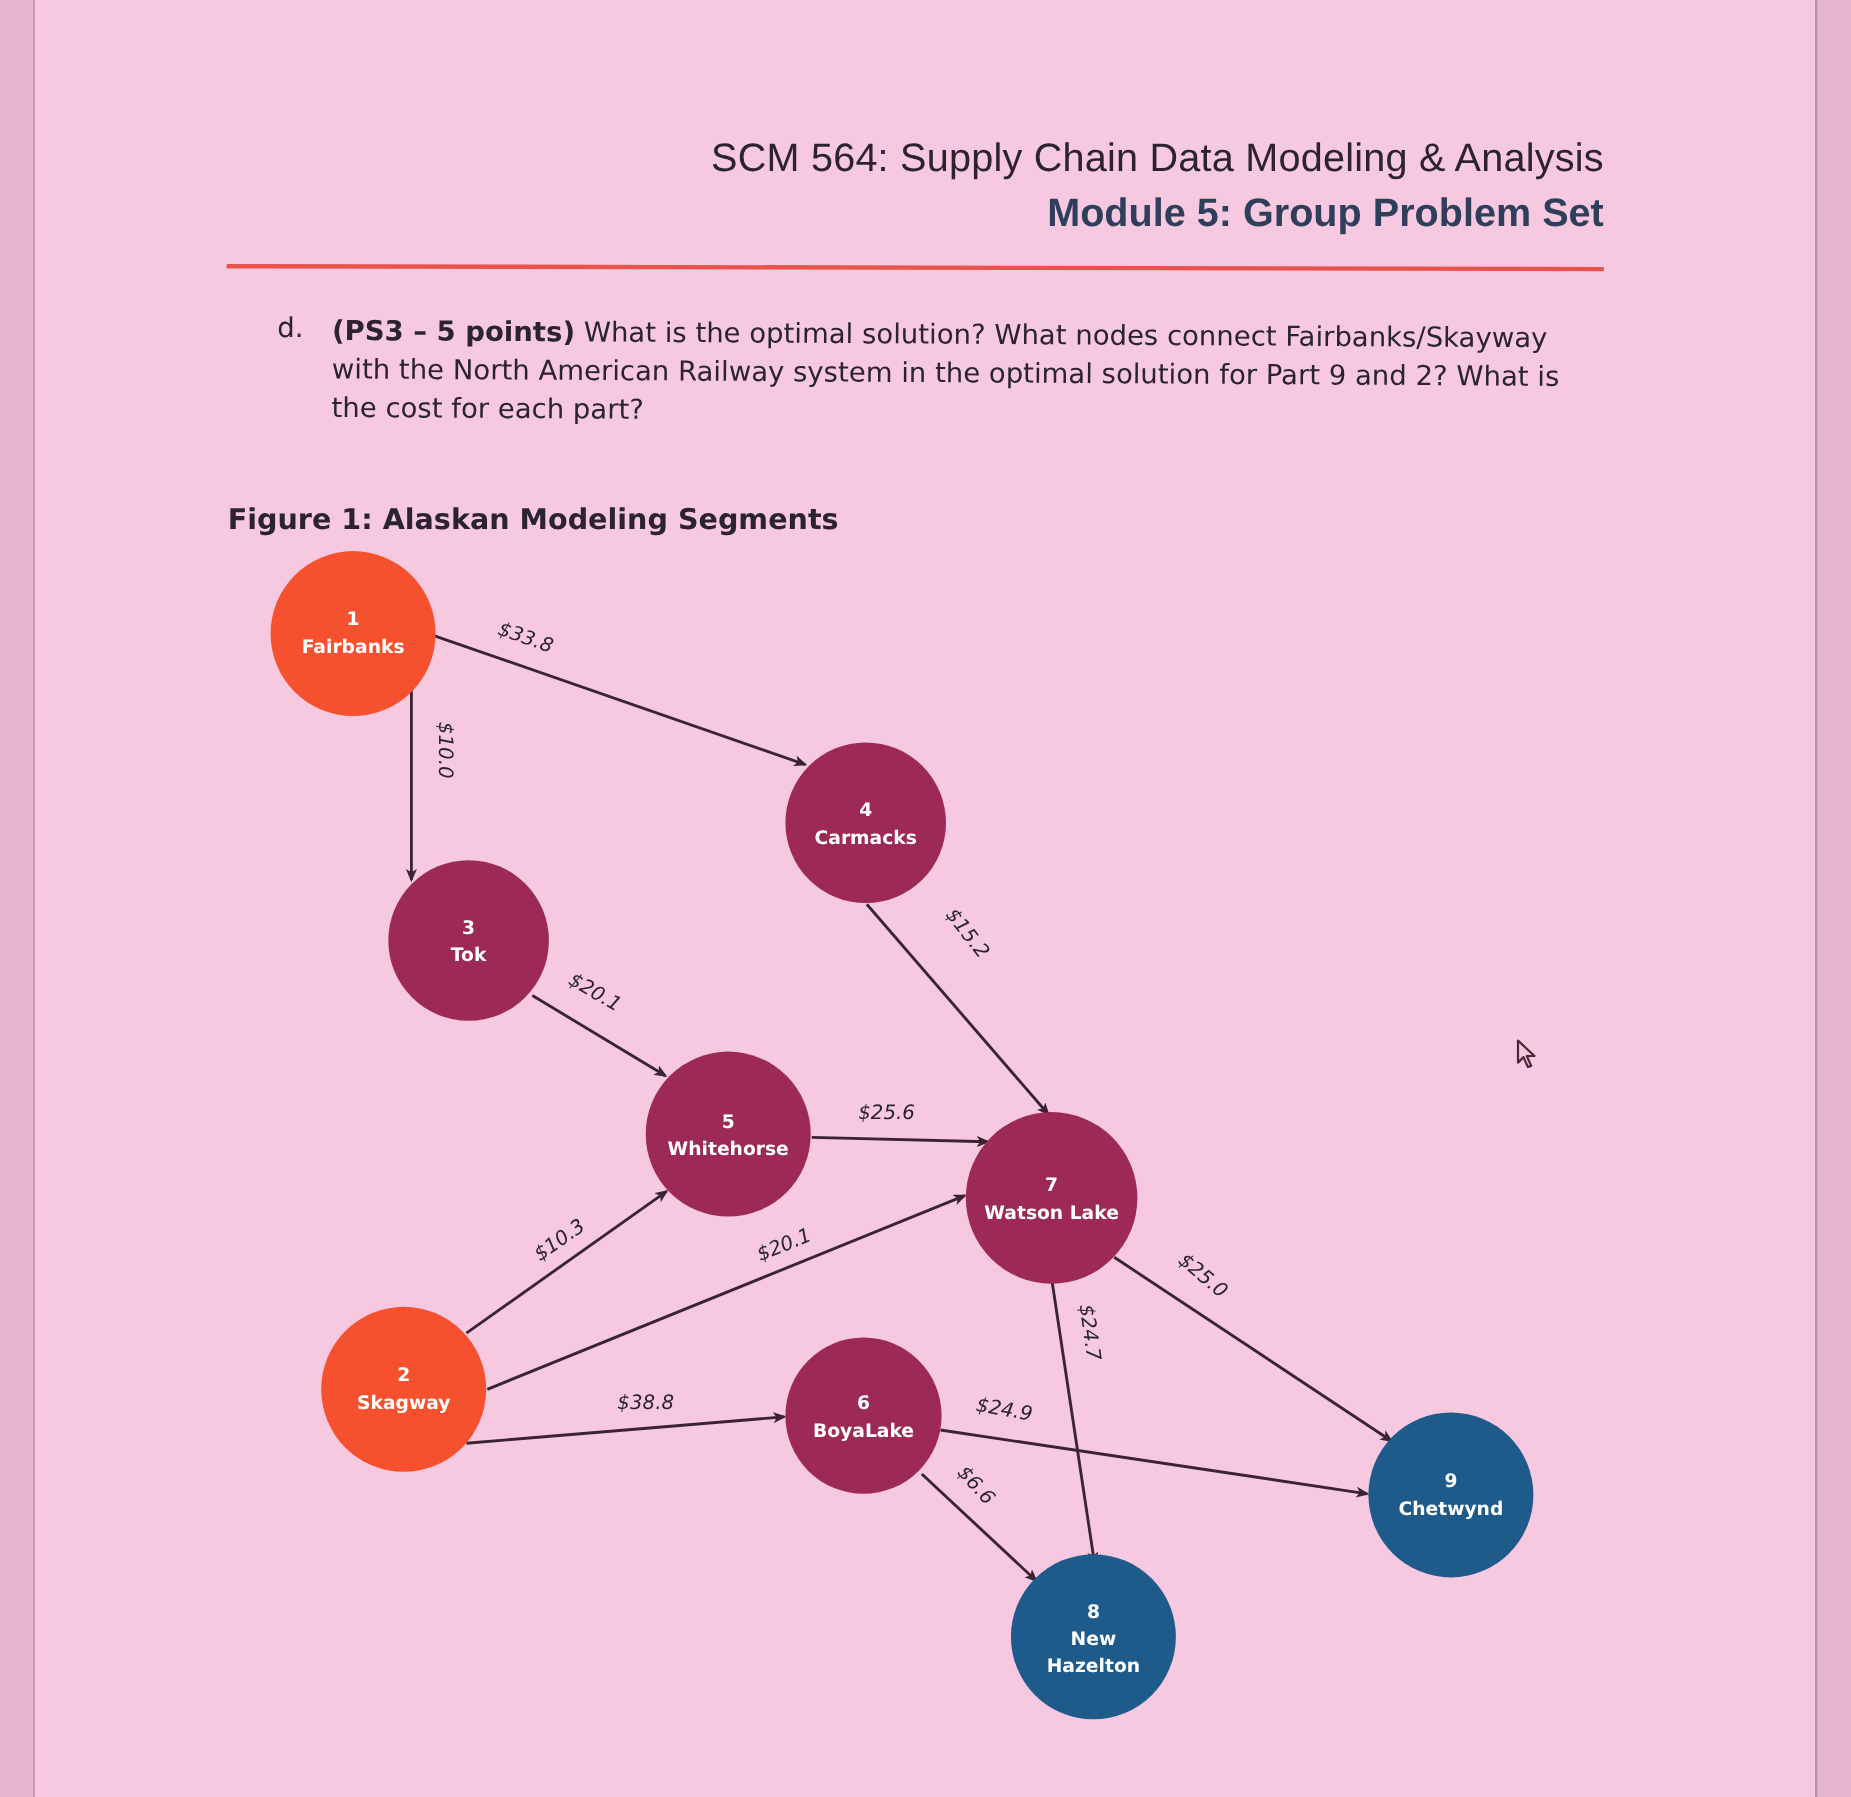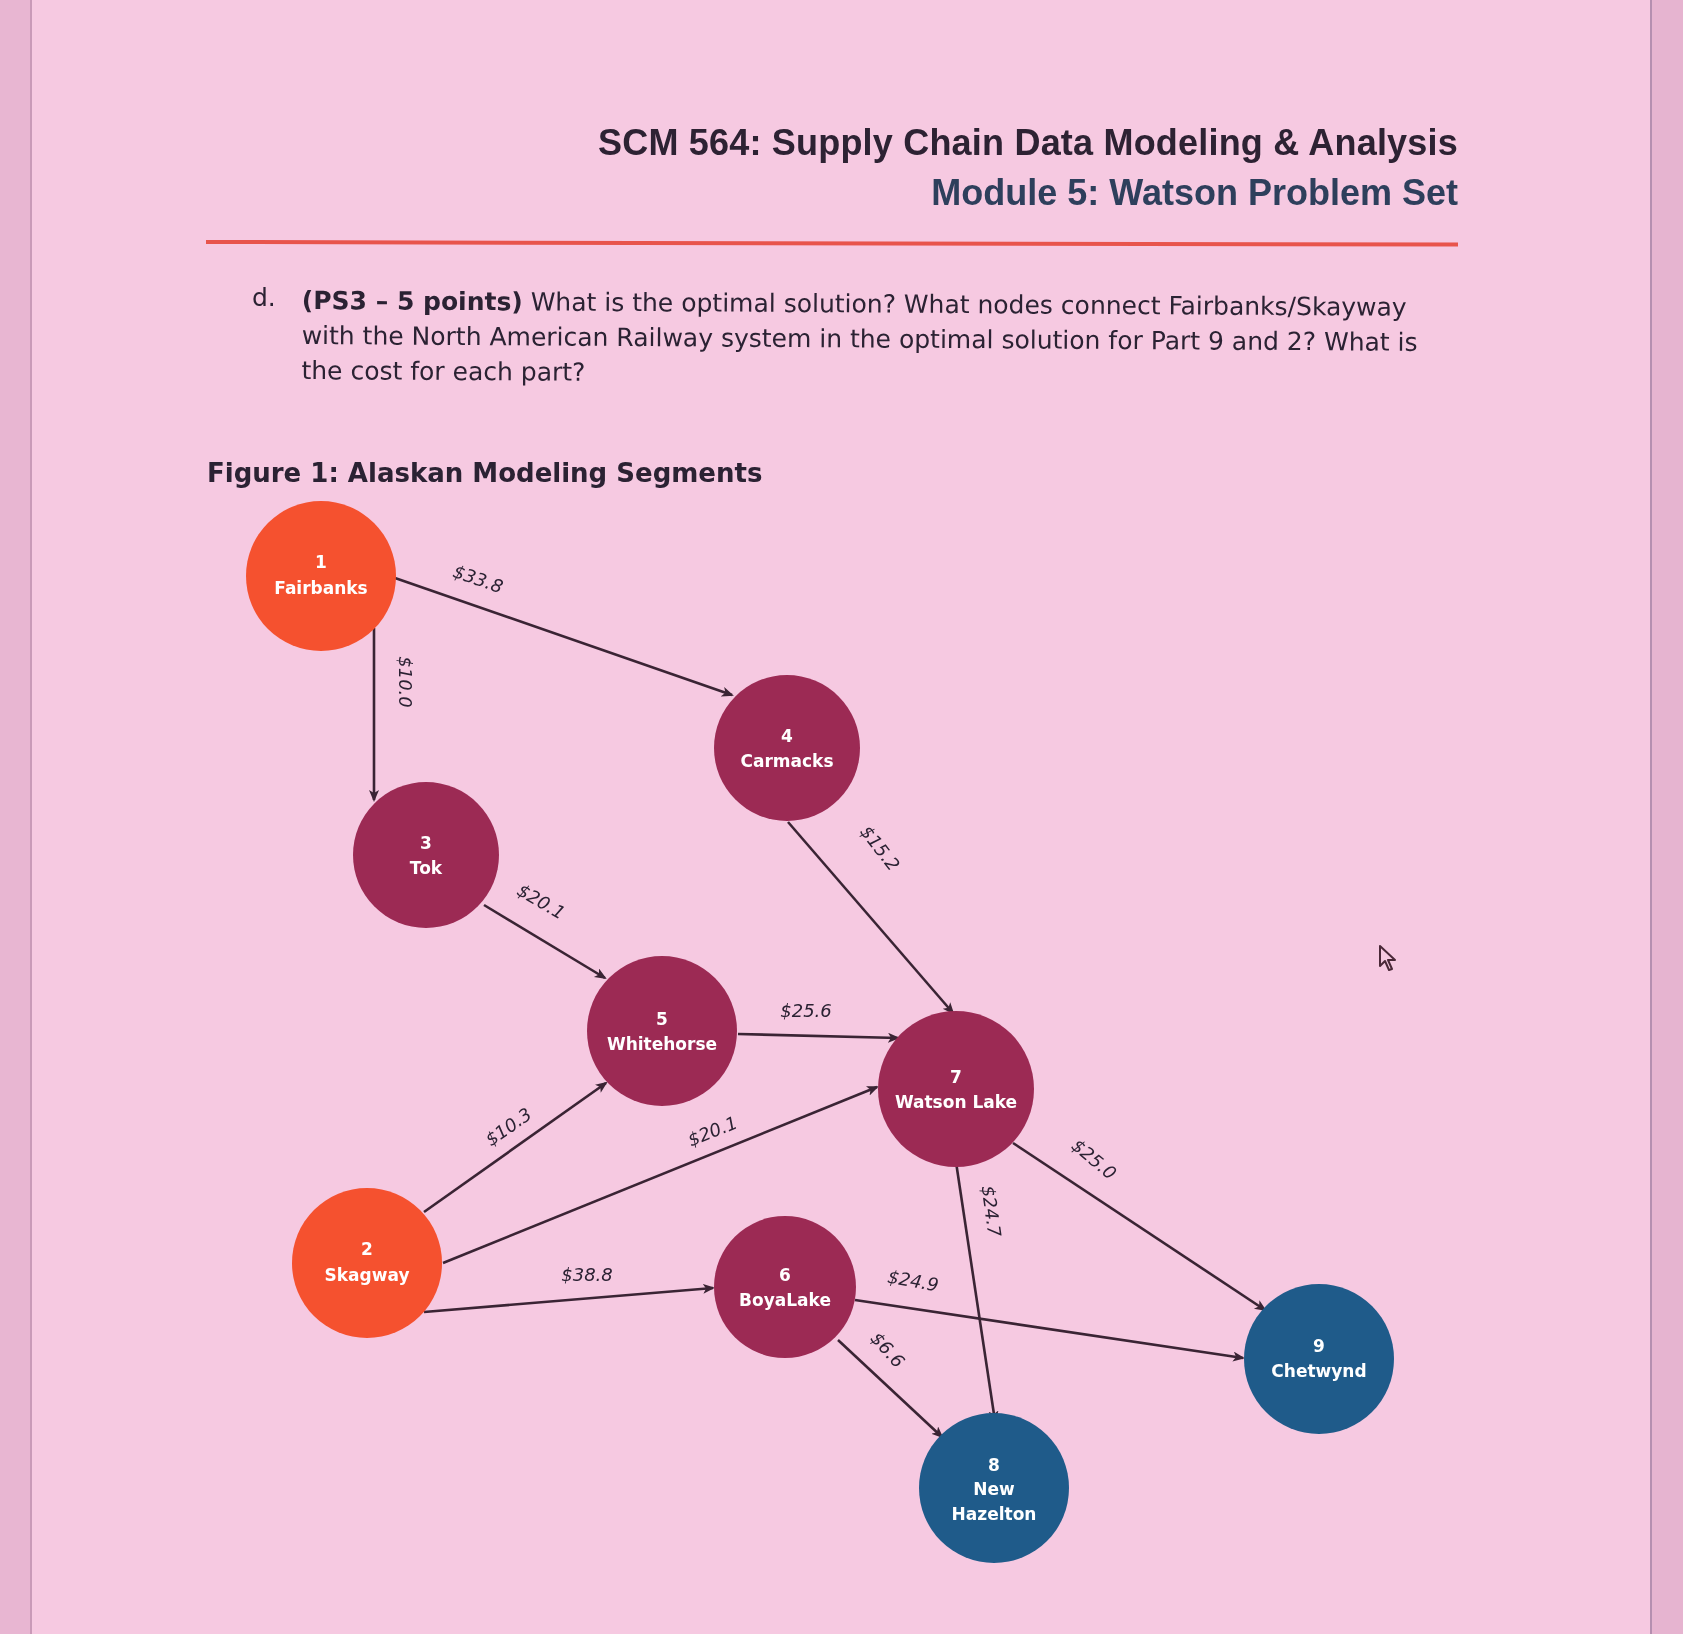--- a/index.html
+++ b/index.html
@@ -4,41 +4,41 @@
 <style>
   html, body { margin:0; padding:0; }
   body {
     width:1683px; height:1634px; overflow:hidden; position:relative;
     background:#f2c3dd;
     font-family:"Liberation Sans", sans-serif;
   }
   .bezel-left { position:absolute; left:0; top:0; width:30px; height:1634px; background:#e8b6d2; border-right:2px solid #c99ab8; }
   .bezel-right { position:absolute; left:1650px; top:0; width:33px; height:1634px; background:#e6b4d0; border-left:2px solid #b58fb0; }
   .page { position:absolute; left:32px; top:0; width:1618px; height:1634px; background:#f6c9e1; }
-  .hdr-title { position:absolute; right:225px; top:122px; font-size:36px; font-weight:bold; color:#2d2233; letter-spacing:0.2px; white-space:nowrap; }
+  .hdr-title { position:absolute; right:225px; top:122px; font-size:36px; font-weight:normal; color:#2d2233; letter-spacing:0.2px; white-space:nowrap; }
   .hdr-sub { position:absolute; right:225px; top:172px; font-size:36px; font-weight:bold; color:#2e3f5c; white-space:nowrap; }
   .hdr-rule { position:absolute; left:206px; top:240px; width:1252px; height:4px; background:#e8544c; transform:rotate(0.12deg); transform-origin:left; }
   .q-letter { position:absolute; left:252px; top:283px; font-size:25px; color:#2b2233; font-family:"DejaVu Sans", sans-serif; }
   .q-text { position:absolute; left:302px; top:283px; width:1150px; font-size:25px; line-height:35px; color:#2b2233; font-family:"DejaVu Sans", sans-serif; transform:rotate(0.35deg); transform-origin:left top; }
   .q-text b { font-weight:bold; }
   .fig-caption { position:absolute; left:207px; top:458px; font-size:26px; font-weight:bold; color:#2b2233; font-family:"DejaVu Sans", sans-serif; }
   svg.diagram { position:absolute; left:0; top:0; }
   .node-text { font-family:"DejaVu Sans", sans-serif; font-weight:bold; fill:#ffffff; font-size:17px; text-anchor:middle; }
   .edge-label { font-family:"DejaVu Sans", sans-serif; font-size:18px; fill:#2b2233; text-anchor:middle; font-style:italic; }
   .cursor { position:absolute; left:1378px; top:944px; }
 </style>
 </head>
 <body>
 
 <div class="bezel-left"></div>
 <div class="page"></div>
 <div class="bezel-right"></div>
 
 <div class="hdr-title">SCM 564:  Supply Chain Data Modeling &amp; Analysis</div>
-<div class="hdr-sub">Module 5: Watson Problem Set</div>
+<div class="hdr-sub">Module 5: Group Problem Set</div>
 <div class="hdr-rule"></div>
 
 <div class="q-letter">d.</div>
 <div class="q-text"><b>(PS3 – 5 points)</b><span> What is the optimal solution? What nodes connect Fairbanks/Skayway with the North American Railway system in the optimal solution for Part 9 and 2? What is the cost for each part?</span></div>
 
 <div class="fig-caption">Figure 1:  Alaskan Modeling Segments</div>
 
 <svg class="diagram" width="1683" height="1634" viewBox="0 0 1683 1634">
   <defs>
     <marker id="arrow" markerWidth="12" markerHeight="12" refX="10" refY="5" orient="auto" markerUnits="userSpaceOnUse">

